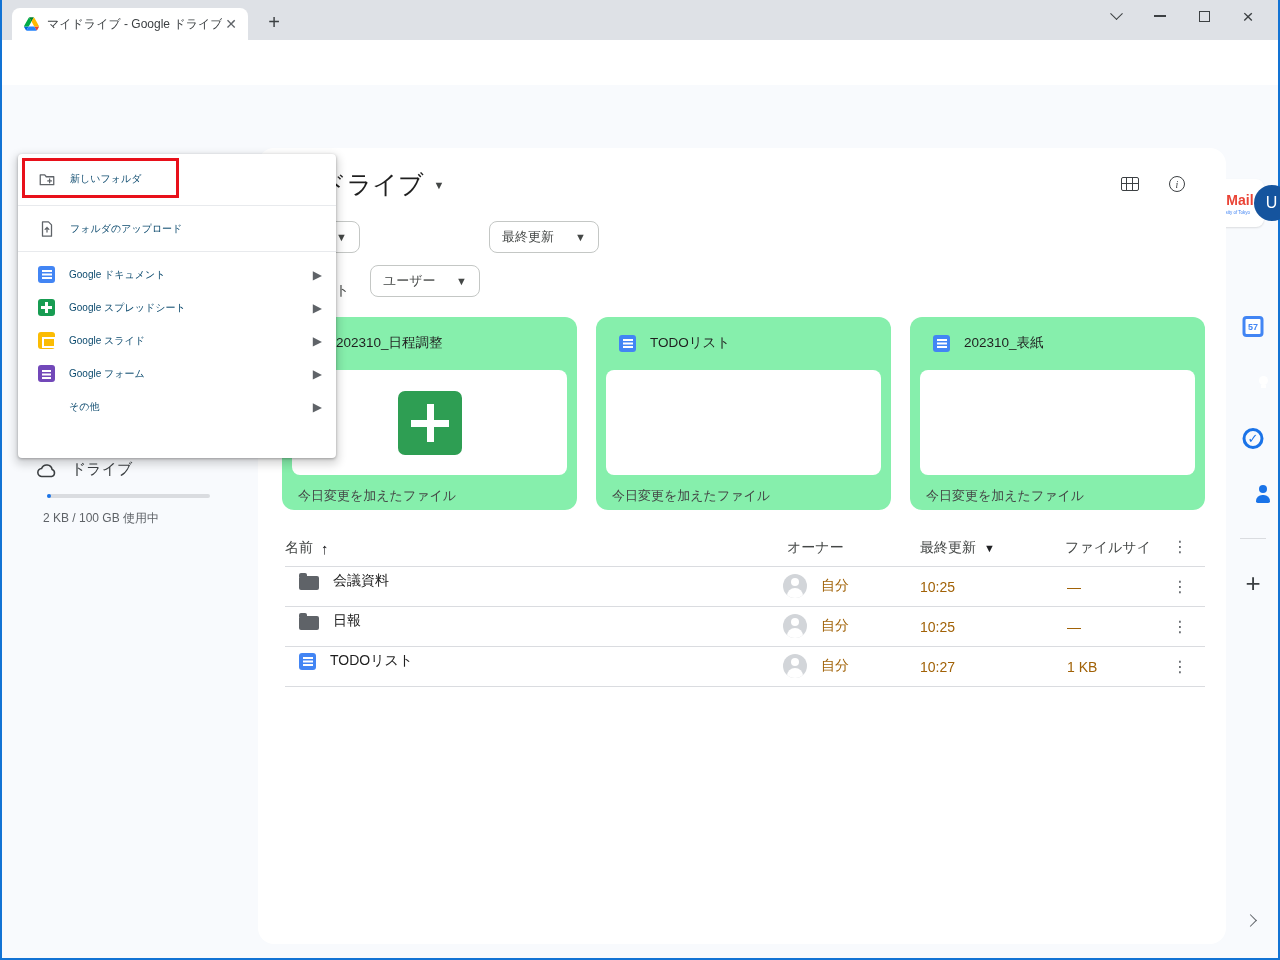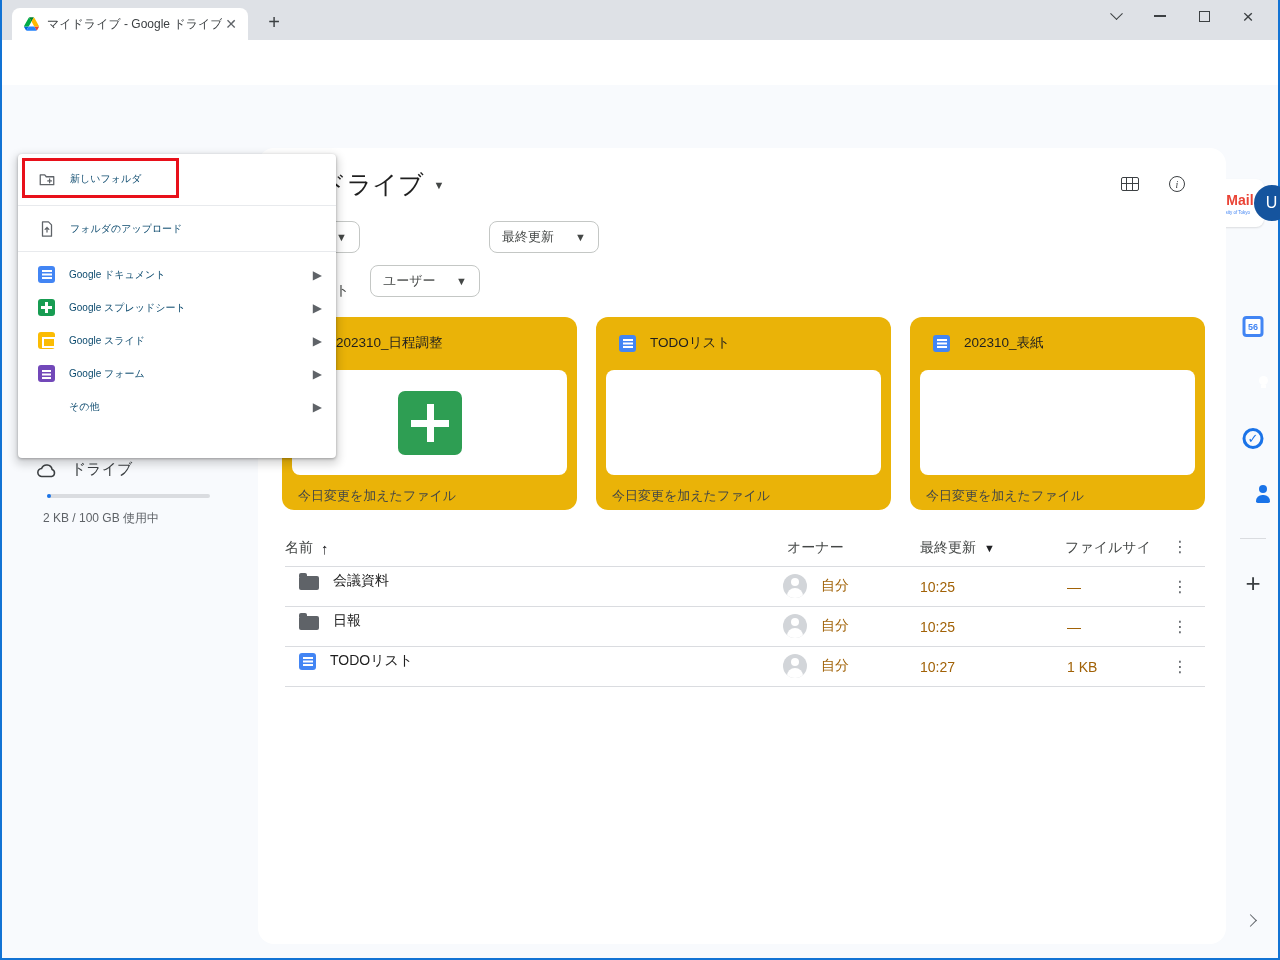--- a/index.html
+++ b/index.html
@@ -103,21 +103,21 @@
                   display:grid; grid-template-columns:1fr 1fr 1fr; grid-template-rows:1fr 1fr; }
   .view-grid-ic i { border-right:1.6px solid #3c4043; border-bottom:1.6px solid #3c4043; }
   .view-grid-ic i:nth-child(3n) { border-right:none; } .view-grid-ic i:nth-child(n+4) { border-bottom:none; }
   .info-ic { position:absolute; left:1167px; top:176px; width:16px; height:16px; border:1.6px solid #3c4043; border-radius:50%;
              font-size:10px; color:#3c4043; display:flex; align-items:center; justify-content:center; font-family:"Liberation Serif",serif; font-style:italic; }
   .chip { position:absolute; top:221px; height:32px; border:1px solid #c4c7c5; border-radius:8px; background:#fff;
           display:flex; align-items:center; justify-content:space-between; padding:0 12px; font-size:13px; color:#444746; }
   .suggest-label { position:absolute; left:276px; top:282px; font-size:14px; color:#444746; }
 
   
-  .fcard { position:absolute; top:317px; width:295px; height:193px; background:#eab308; border-radius:12px; }
+  .fcard { position:absolute; top:317px; width:295px; height:193px; background:#86efac; border-radius:12px; }
   .fcard-head { position:absolute; left:0; top:0; width:100%; height:52px; display:flex; align-items:center; padding:0 16px 0 23px; gap:14px; }
   .fcard-title { font-size:13.5px; color:#1f1f1f; font-weight:500; white-space:nowrap; overflow:hidden; }
   .fcard-preview { position:absolute; left:10px; top:53px; width:275px; height:105px; background:#fff; border-radius:8px;
                    display:flex; align-items:center; justify-content:center; }
   .fcard-caption { position:absolute; left:16px; top:170px; font-size:13px; color:#444746; }
   .sheets-logo { width:64px; height:64px; background:#2e9e53; border-radius:7px; position:relative; }
   .sheets-logo:before { content:""; position:absolute; left:13px; top:29px; width:38px; height:7px; background:#fff; }
   .sheets-logo:after { content:""; position:absolute; left:29px; top:13px; width:7px; height:38px; background:#fff; }
 
   
@@ -406,21 +406,21 @@
     <span class="frow-meta">自分</span>
   </div>
   <div class="frow-cell frow-meta" style="left:918px; top:659px;">10:27</div>
   <div class="frow-cell frow-meta" style="left:1065px; top:659px;">1 KB</div>
   <div class="row-kebab" style="top:657px">⋮</div>
   <div class="ftable-divider" style="top:686px"></div>
 
   <div class="right-rail">
     <span class="rail-ic" style="top:168px">
         <span class="cal-ic">
-          <span class="cal-in">56</span>
+          <span class="cal-in">57</span>
         </span>
       </span>
     <span class="rail-ic" style="top:224px"><span class="keep-ic"></span></span>
     <span class="rail-ic" style="top:280px">
         <span class="tasks-ic">✓</span>
       </span>
     <span class="rail-ic" style="top:336px"><span class="person-ic"></span></span>
     <span class="rail-divider"></span>
     <span class="rail-ic" style="top:422px"><span class="plus-ic">+</span></span>
   </div>

